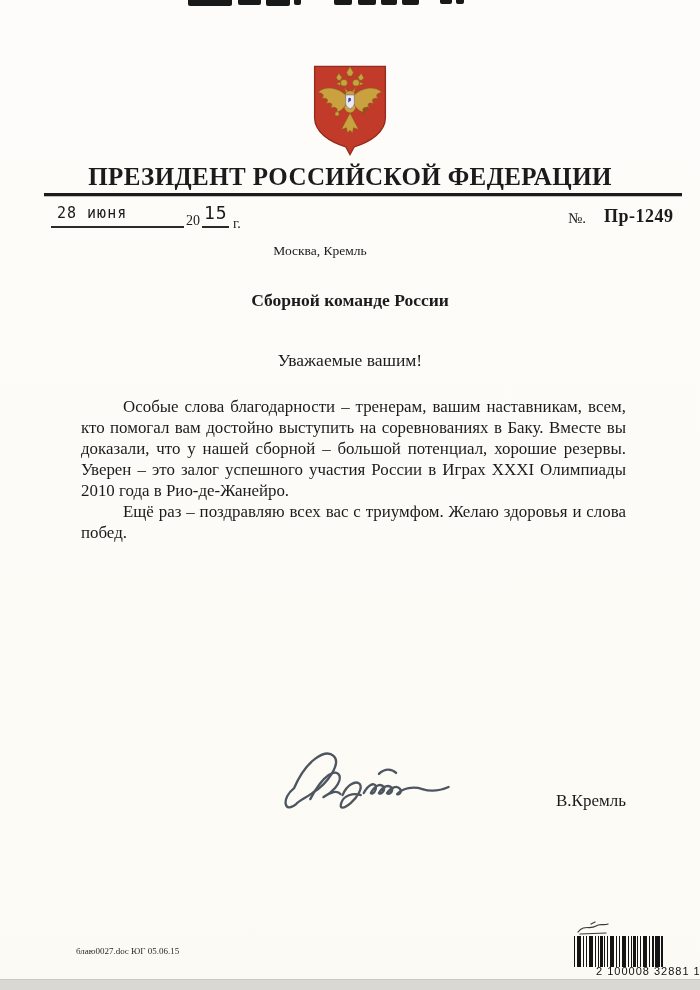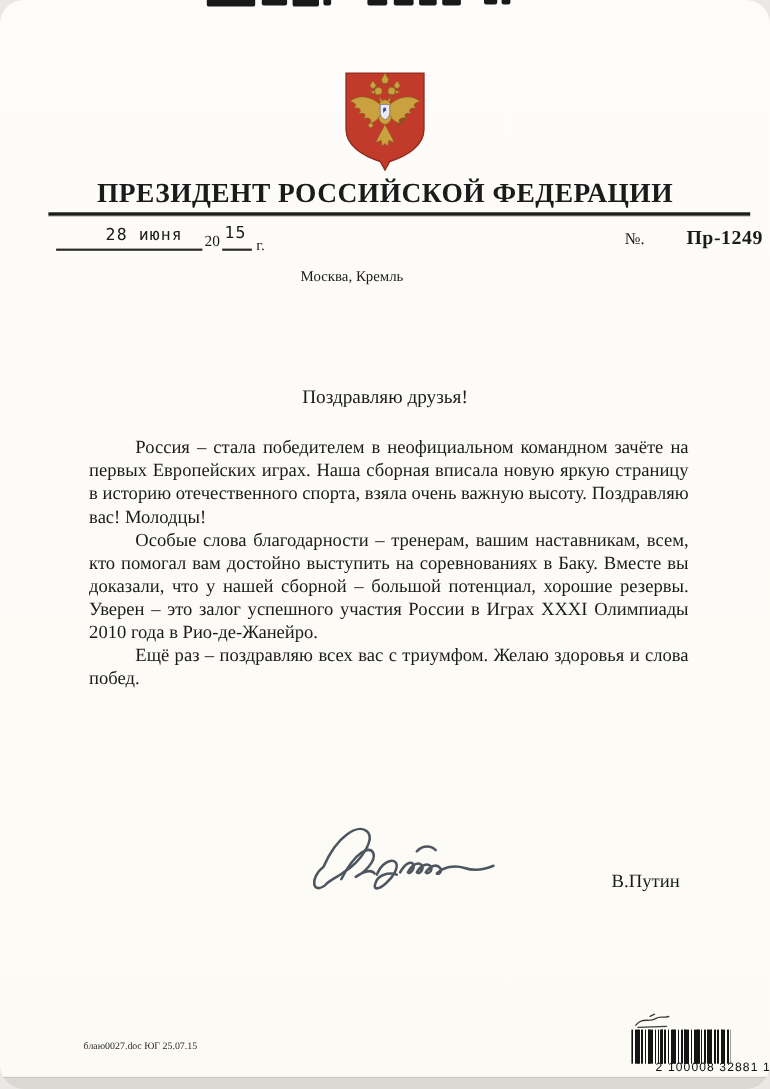--- a/index.html
+++ b/index.html
@@ -1,38 +1,38 @@
 <!DOCTYPE html>
 <html><head>
 <meta charset="utf-8">
 <style>
   html,body{margin:0;padding:0;background:#e9e8e4;}
   .page{
     position:relative;width:700px;height:990px;margin:0 auto;
     background:linear-gradient(180deg,#fdfcfa 0%,#fcfbf6 70%,#fbfaf5 100%);
-    font-family:"Liberation Serif",serif;color:#1b1b1b;overflow:hidden;border-radius:22px;
+    font-family:"Liberation Serif",serif;color:#1b1b1b;overflow:hidden;
   }
   .abs{position:absolute;}
   
   .mark{position:absolute;top:0;background:#191919;border-radius:0 0 2px 2px;}
   
   .coa{left:306px;top:63px;width:88px;height:95px;}
   
   .title{left:0;top:163px;width:700px;text-align:center;font-weight:bold;font-size:25px;letter-spacing:0.4px;white-space:nowrap;}
   .rule{left:44px;top:193px;width:638px;height:3px;background:#1c1c1c;box-shadow:0 1px 0 rgba(0,0,0,.25);}
   
   .mono{font-family:"DejaVu Sans Mono","Liberation Mono",monospace;}
-  .date-typed{left:57px;top:204px;font-size:15px;letter-spacing:1px;margin-left:39px;}
+  .date-typed{left:57px;top:204px;font-size:15px;letter-spacing:1px;}
   .ul1{left:51px;top:226px;width:133px;height:1.5px;background:#2a2a2a;}
   .c20{left:186px;top:213px;font-size:14px;}
-  .y15{left:204px;top:202px;font-size:15px;letter-spacing:1px;}
+  .y15{left:204px;top:202px;font-size:18px;letter-spacing:1px;}
   .ul2{left:202px;top:226px;width:27px;height:1.5px;background:#2a2a2a;}
   .gsuf{left:233px;top:216px;font-size:14px;}
   .numlab{left:568px;top:210px;font-size:15px;}
-  .numval{left:624px;top:206px;font-size:18px;font-weight:bold;letter-spacing:0.5px;}
+  .numval{left:604px;top:206px;font-size:18px;font-weight:bold;letter-spacing:0.5px;}
   .place{left:0;top:243px;width:640px;text-align:center;font-size:13.5px;}
   
   .addr{left:0;top:289px;width:700px;text-align:center;font-weight:bold;font-size:17.5px;line-height:22px;}
   .salut{left:0;top:350px;width:700px;text-align:center;font-size:17.5px;}
   
   .bodytext{left:81px;top:396px;width:545px;font-size:16.9px;line-height:21px;text-align:justify;}
   .bodytext p{margin:0;text-indent:42px;}
   
   .sig{left:280px;top:745px;width:214px;height:74px;}
   .signame{left:556px;top:791px;font-size:17px;}
@@ -98,44 +98,44 @@
   <div class="abs ul1"></div>
   <div class="abs c20">20</div>
   <div class="abs y15 mono">15</div>
   <div class="abs ul2"></div>
   <div class="abs gsuf">г.</div>
   <div class="abs numlab">№.</div>
   <div class="abs numval">Пр-1249</div>
   <div class="abs place">Москва, Кремль</div>
 
   <div class="abs addr">
+    <div>Сборной команде России</div>
   </div>
 
-  <div class="abs salut">Поздравляю друзья!</div>
+  <div class="abs salut">Уважаемые вашим!</div>
 
   <div class="abs bodytext">
-    <p>Россия – стала победителем в неофициальном командном зачёте на первых Европейских играх. Наша сборная вписала новую яркую страницу в историю отечественного спорта, взяла очень важную высоту. Поздравляю вас! Молодцы!</p>
     <p>Особые слова благодарности – тренерам, вашим наставникам, всем, кто помогал вам достойно выступить на соревнованиях в Баку. Вместе вы доказали, что у нашей сборной – большой потенциал, хорошие резервы. Уверен – это залог успешного участия России в Играх XXXI Олимпиады 2010 года в Рио-де-Жанейро.</p>
     <p>Ещё раз – поздравляю всех вас с триумфом. Желаю здоровья и слова побед.</p>
   </div>
 
   <div class="abs sig">
     <svg width="214" height="74" viewBox="0 0 212 72">
       <g fill="none" stroke="#4d5660" stroke-width="2.3" stroke-linecap="round" stroke-linejoin="round">
         <path d="M16,58 C4,68 1,52 14,42 C26,14 45,3 53,10 C61,17 48,37 32,47 C25,52 18,55 16,58"></path>
         <path d="M30,53 C43,28 56,22 59,30 C61,37 51,47 43,51 C50,46 57,44 60,48"></path>
         <path d="M62,49 C66,39 75,34 79,38 C82,42 77,51 70,57 C63,63 58,63 61,56 C63,50 72,46 80,49"></path>
         <path d="M83,47 C87,39 93,36 95,40 C96,44 92,49 90,47 C94,39 100,37 103,41 C104,45 100,49 98,47 C102,40 108,38 111,42 C112,46 108,49 106,47 C110,41 116,39 119,43 C121,46 118,49 116,48 C122,42 132,40 141,43 C150,46 160,44 167,41"></path>
         <path d="M98,28 C104,22 111,23 115,27"></path>
       </g>
     </svg>
   </div>
-  <div class="abs signame">В.Путин</div>
+  <div class="abs signame">В.Кремль</div>
 
-  <div class="abs fileref">блаю0027.doc ЮГ 25.07.15</div>
+  <div class="abs fileref">блаю0027.doc ЮГ 05.06.15</div>
 
   <div class="abs smudge">
     <svg width="38" height="17" viewBox="0 0 38 17">
       <g fill="none" stroke="#3a3a3a" stroke-width="1.2" stroke-linecap="round">
         <path d="M3,12 C9,4 15,10 21,6 C25,3 29,6 33,4"></path>
         <path d="M5,14 L31,13"></path>
         <path d="M16,4 L20,2"></path>
       </g>
     </svg>
   </div>

